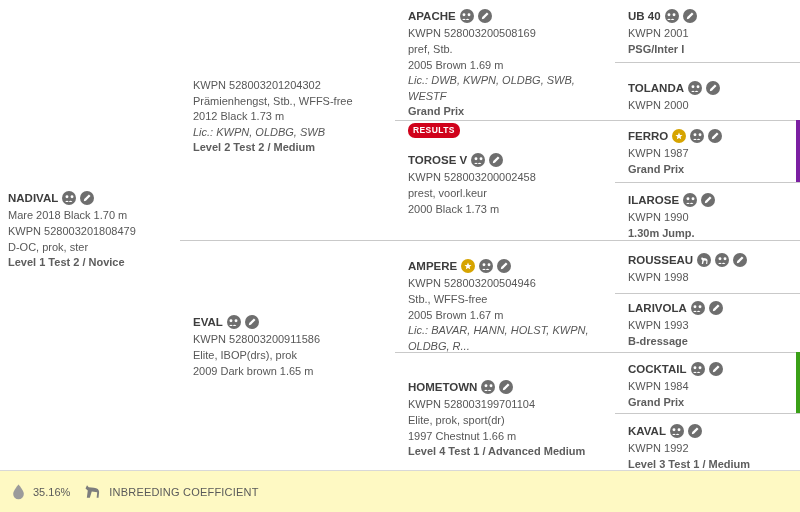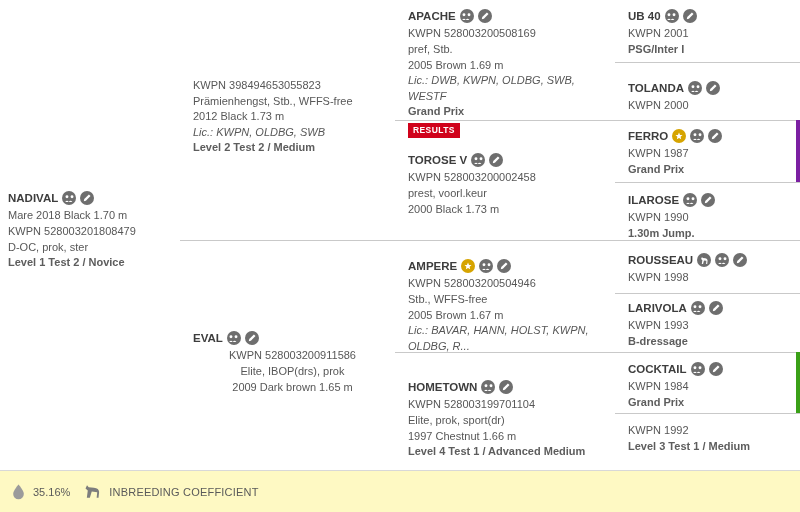--- a/index.html
+++ b/index.html
@@ -63,20 +63,21 @@
   
   .results-chip {
     display: inline-block;
     background: #d0021b;
     color: #ffffff;
     font-size: 8.5px;
     font-weight: bold;
     letter-spacing: .4px;
     padding: 1px 5px 2px 5px;
     margin-top: 3px;
+    border-radius: 7px;
   }
 
   
   .hline {
     position: absolute;
     background: #c9c9c9;
     height: 1px;
   }
 
   
@@ -136,28 +137,28 @@
           </svg>
       </span>
     </div>
     <div class="txt">Mare 2018 Black 1.70 m</div>
     <div class="txt">KWPN 528003201808479</div>
     <div class="txt">D-OC, prok, ster</div>
     <div class="sport">Level 1 Test 2 / Novice</div>
   </div>
 
   <div class="cell" style="left:185px; top:78px; width:215px;">
-    <div class="txt">KWPN 398494653055823</div>
+    <div class="txt">KWPN 528003201204302</div>
     <div class="txt">Prämienhengst, Stb., WFFS-free</div>
     <div class="txt">2012 Black 1.73 m</div>
     <div class="ital">Lic.: KWPN, OLDBG, SWB</div>
     <div class="sport">Level 2 Test 2 / Medium</div>
   </div>
 
-  <div class="cell" style="left:185px; top:330px; width:215px;text-align:center;">
+  <div class="cell" style="left:185px; top:314px; width:215px;">
     <div class="nameline">
       <span>EVAL</span>
       <span class="badge">
         <svg width="9" height="9" viewBox="0 0 10 10">
             <circle cx="2.2" cy="3" r="1.6" fill="#fff"></circle>
             <circle cx="7.8" cy="3" r="1.6" fill="#fff"></circle>
             <path d="M0.2 9 q2-3.2 4-0.1 q2-3.1 4 0.1 z" fill="#fff"></path>
           </svg>
       </span>
       <span class="badge">
@@ -407,20 +408,35 @@
         <svg width="8" height="8" viewBox="0 0 10 10">
             <path d="M7.4 0.6 L9.4 2.6 L3.6 8.4 L1 9 L1.6 6.4 Z" fill="#fff"></path>
           </svg>
       </span>
     </div>
     <div class="txt">KWPN 1984</div>
     <div class="sport">Grand Prix</div>
   </div>
 
   <div class="cell" style="left:620px; top:423px; width:180px;">
+    <div class="nameline">
+      <span>KAVAL</span>
+      <span class="badge">
+        <svg width="9" height="9" viewBox="0 0 10 10">
+            <circle cx="2.2" cy="3" r="1.6" fill="#fff"></circle>
+            <circle cx="7.8" cy="3" r="1.6" fill="#fff"></circle>
+            <path d="M0.2 9 q2-3.2 4-0.1 q2-3.1 4 0.1 z" fill="#fff"></path>
+          </svg>
+      </span>
+      <span class="badge">
+        <svg width="8" height="8" viewBox="0 0 10 10">
+            <path d="M7.4 0.6 L9.4 2.6 L3.6 8.4 L1 9 L1.6 6.4 Z" fill="#fff"></path>
+          </svg>
+      </span>
+    </div>
     <div class="txt">KWPN 1992</div>
     <div class="sport">Level 3 Test 1 / Medium</div>
   </div>
 
 </div>
 
 <div class="footer">
   <span class="drop-icon">
     <svg width="13" height="16" viewBox="0 0 12 15">
         <path d="M6 0.5 C6 0.5 1 6.2 1 9.4 A5 5 0 0 0 11 9.4 C11 6.2 6 0.5 6 0.5 Z" fill="#9b9b9b"></path>

